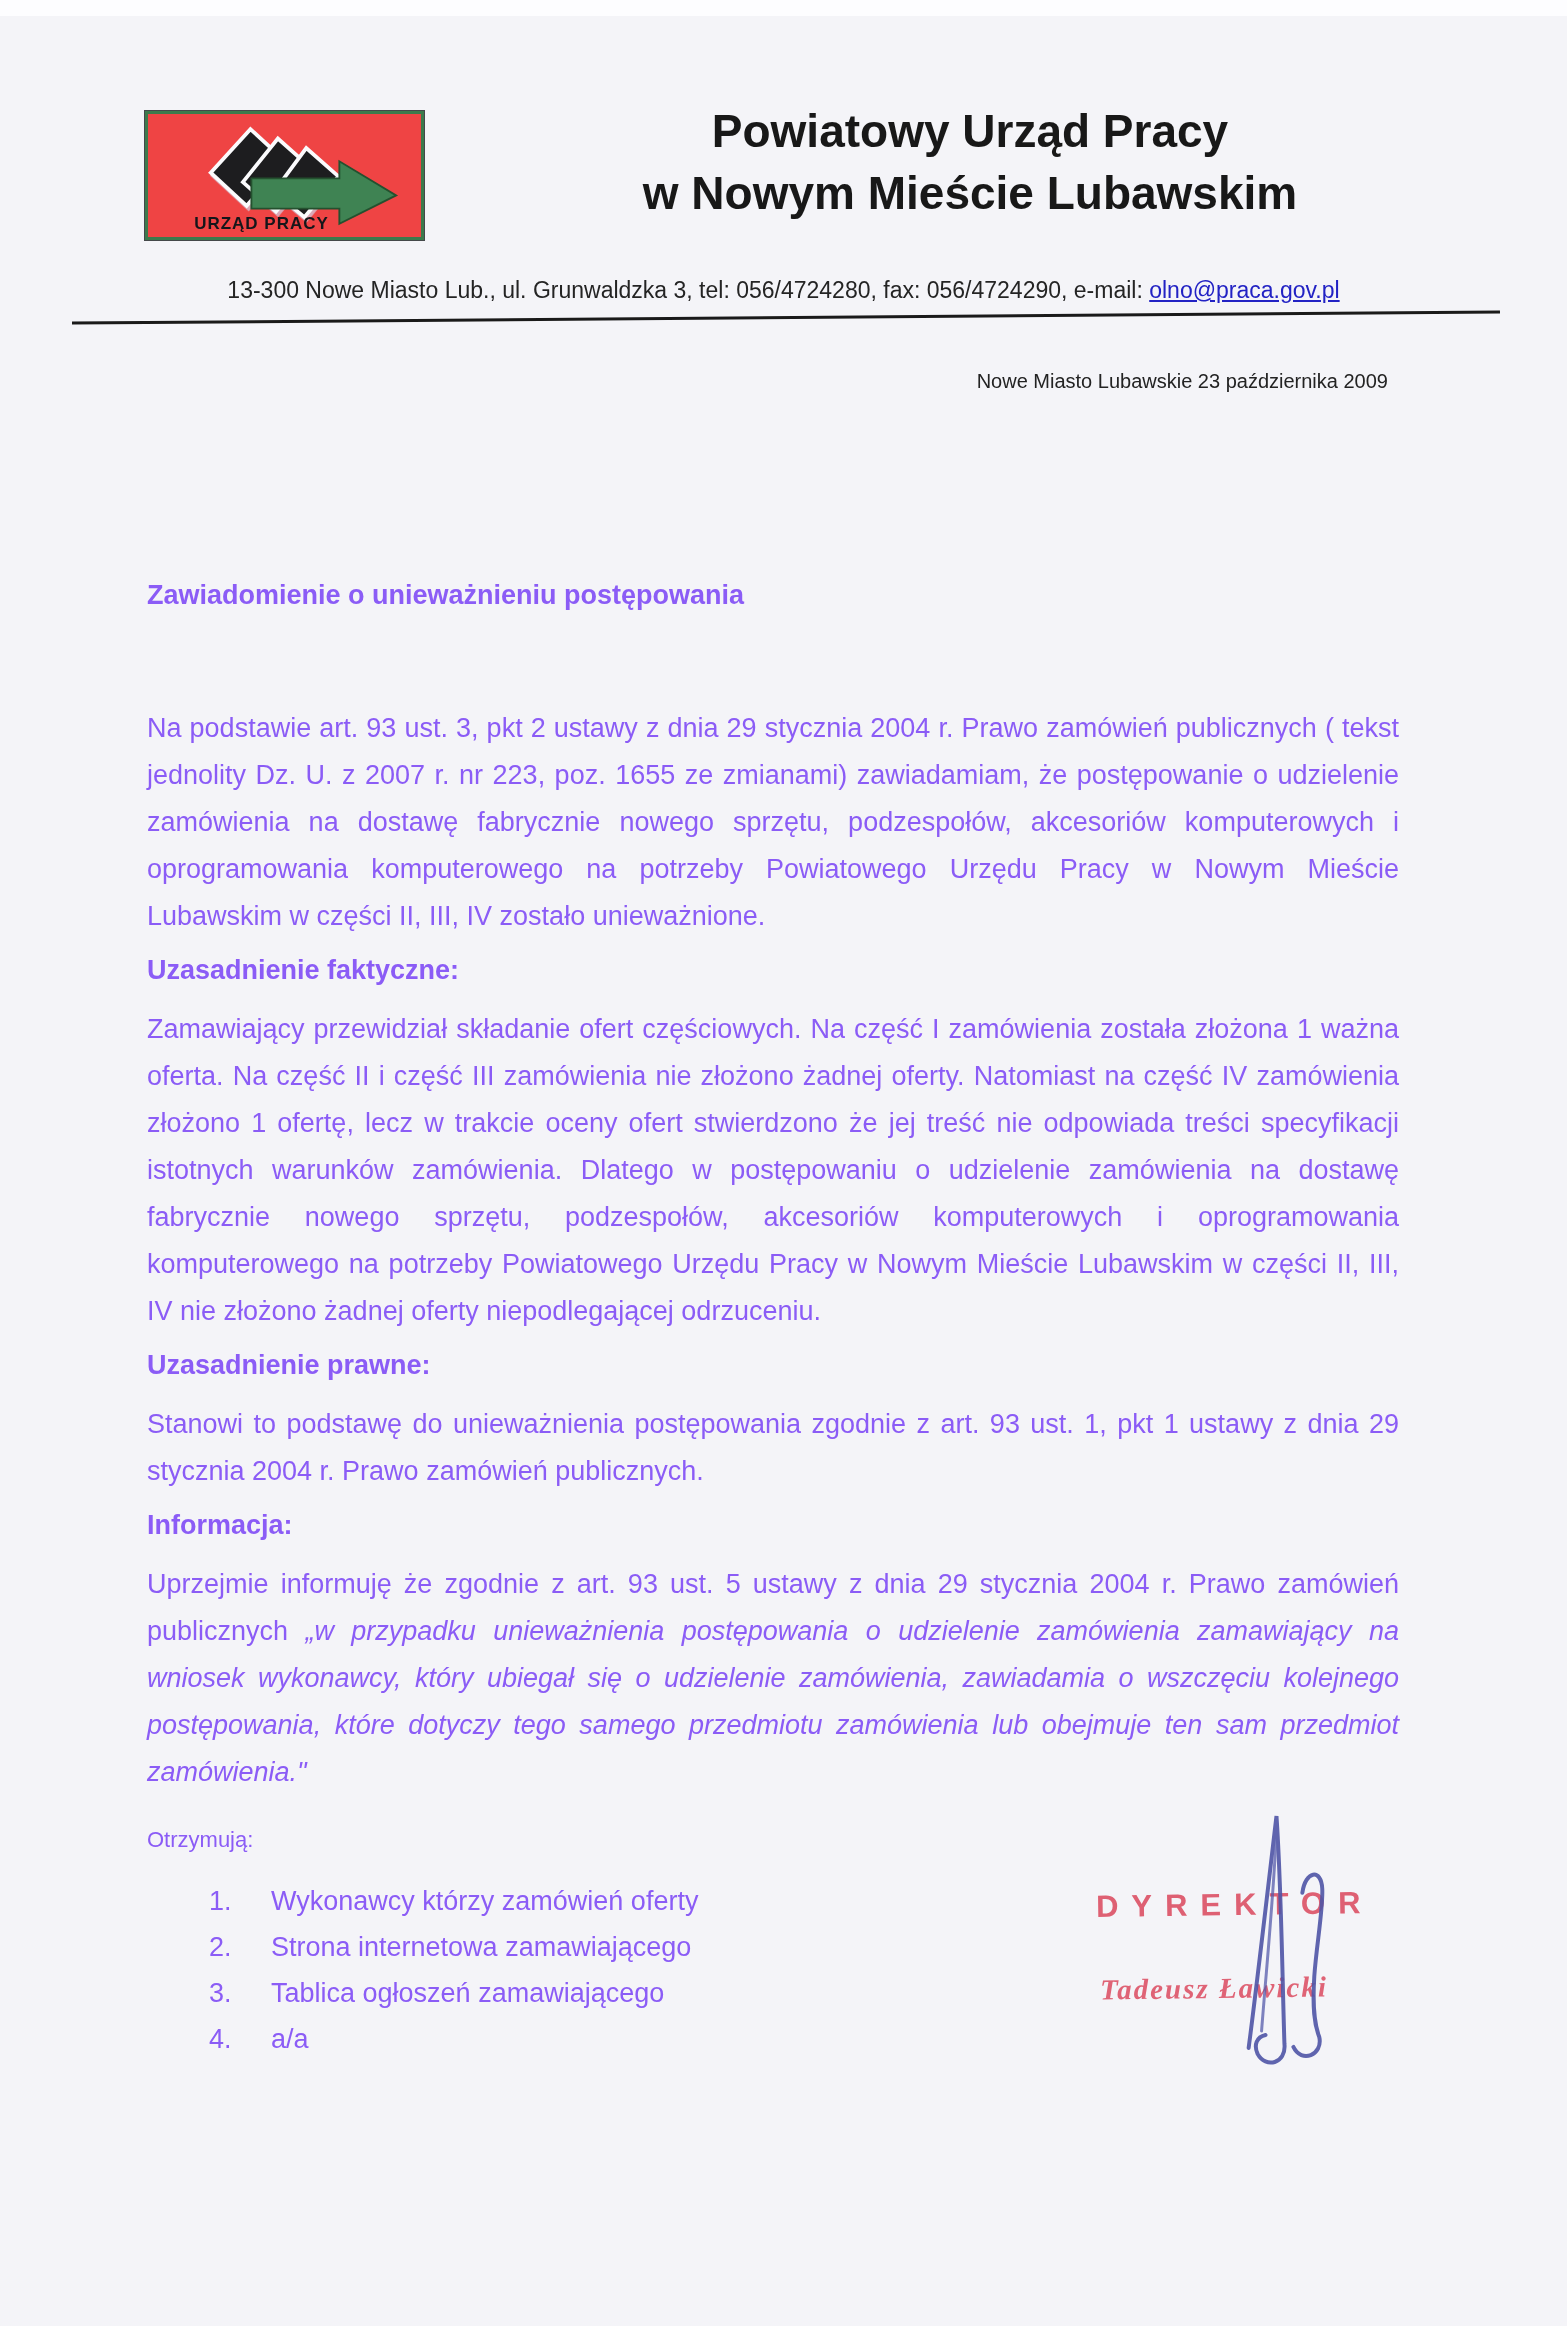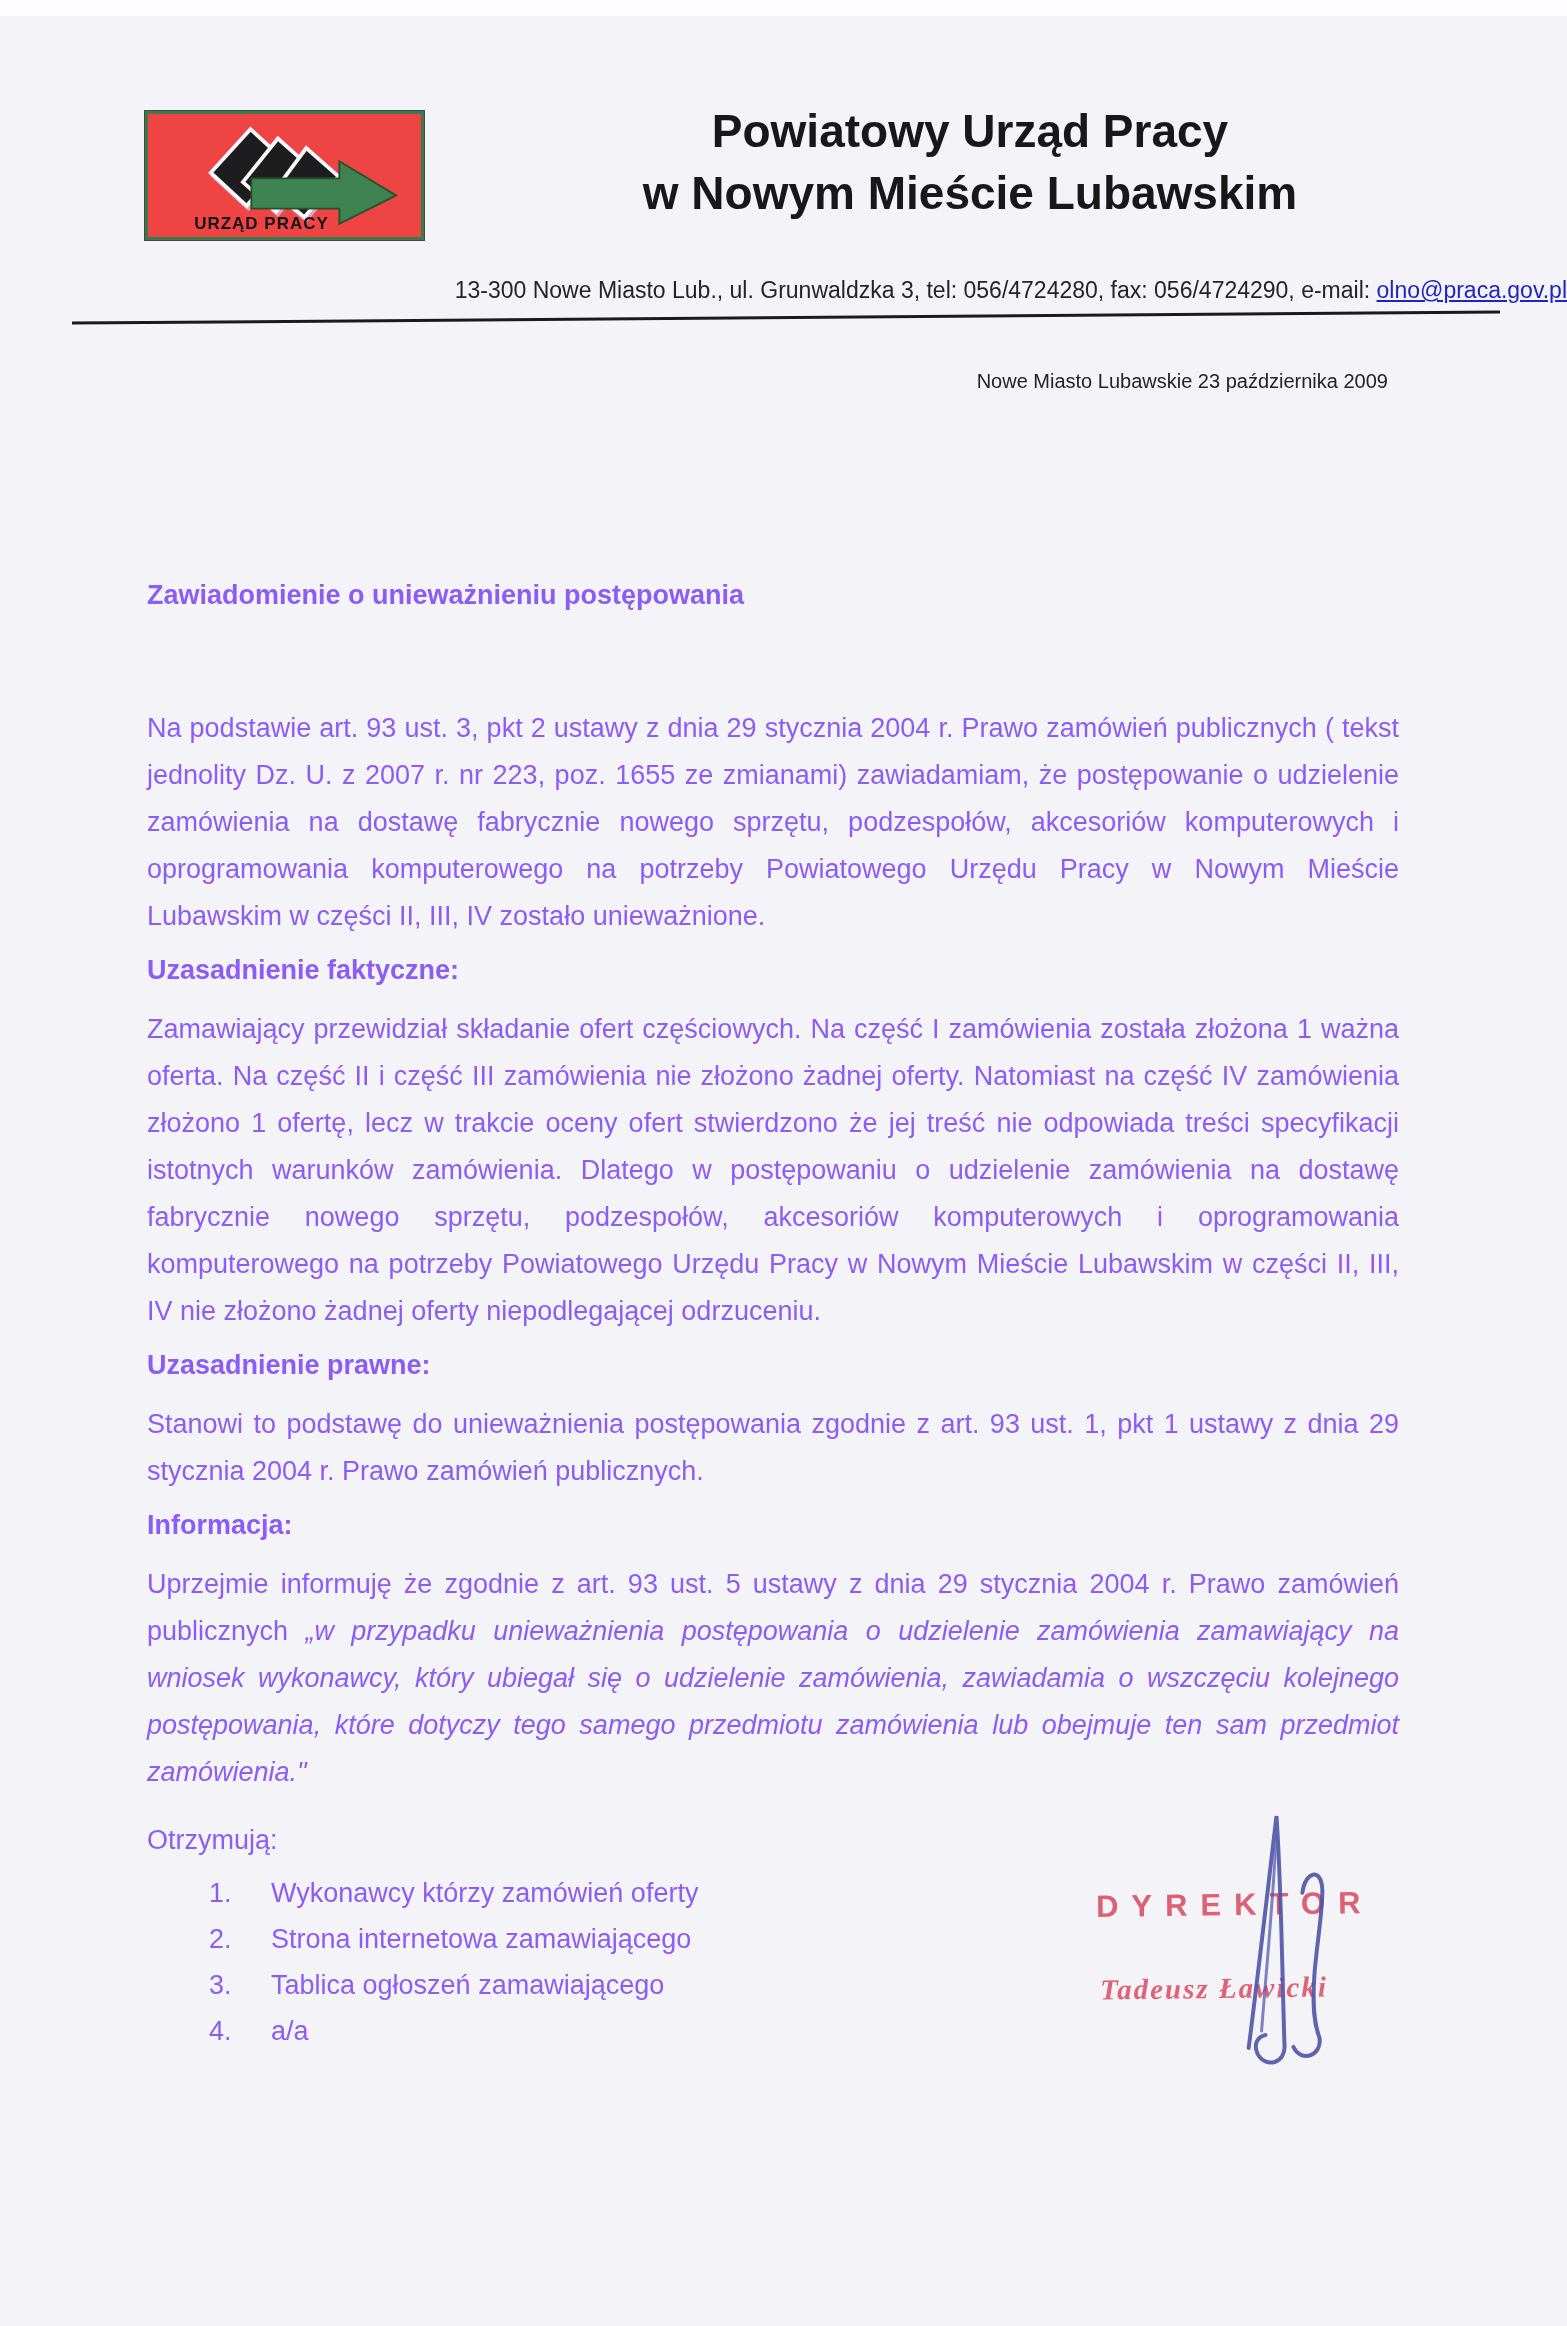--- a/index.html
+++ b/index.html
@@ -26,21 +26,21 @@
   .logo-box svg{position:absolute; inset:0; width:100%; height:100%;}
   .logo-label{
     position:absolute; left:0; right:46px; bottom:3px; text-align:center;
     font-weight:bold; font-size:17px; letter-spacing:1px; color:#14161a;
   }
   .org-title{
     position:absolute; left:443px; right:70px; top:100px; text-align:center;
     font-weight:bold; font-size:46px; line-height:62px; color:#181818; letter-spacing:0px;
   }
   .address-line{
-    position:absolute; left:0; right:0; top:277px; text-align:right;
+    position:absolute; left:0; right:0; top:277px; text-align:center;
     font-size:23px; color:#242424;
   }
   .address-line a{color:var(--link-blue); text-decoration:underline; cursor:pointer;}
   .rule{
     position:absolute; left:72px; top:316px; width:1428px; height:3px;
     background:var(--rule-black); transform:rotate(-0.45deg);
   }
   .dateline{
     position:absolute; right:179px; top:370px; font-size:20px; color:#232323;
   }
@@ -48,21 +48,21 @@
   
   .doc-body{
     position:absolute; left:147px; top:575px; width:1252px;
     font-size:27px; line-height:47px; color:#8b5cf6;
   }
   .doc-title{font-size:27px; font-weight:bold; line-height:40px; margin:0 0 90px 0;}
   .doc-body p{ text-align:justify; text-align-last:left; margin:0 0 10px 0;}
   .doc-body h3{font-size:27px; font-weight:bold; line-height:40px; margin:10px 0 16px 0;}
   .quote{font-style:italic;}
   .distribution{margin-top:22px;}
-  .distribution-label{font-size:27px; line-height:44px; margin-bottom:8px;}
+  .distribution-label{font-size:22px; line-height:44px; margin-bottom:16px;}
   ol.dist-list{list-style:none; counter-reset:n; margin-left:124px;}
   ol.dist-list li{
     counter-increment:n; position:relative; line-height:46px; font-size:27px;
   }
   ol.dist-list li::before{
     content:counter(n) "."; position:absolute; left:-62px; width:44px; text-align:left;
   }
 
   
   .stamp-title{

